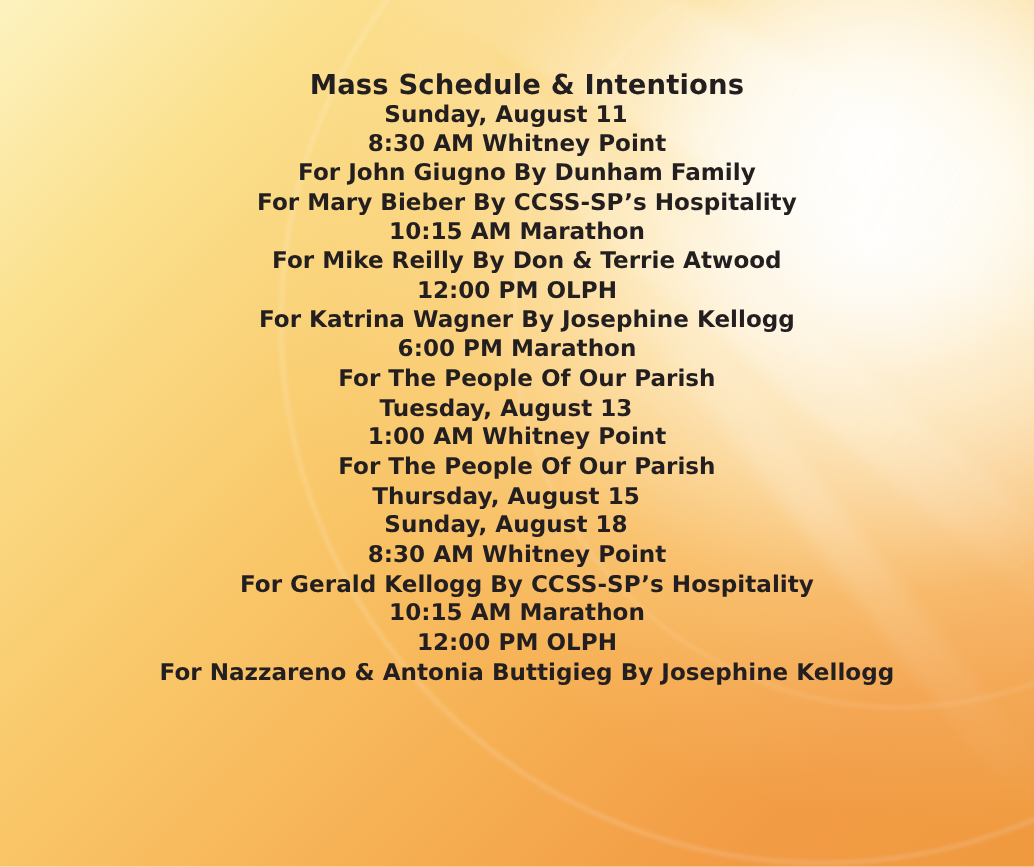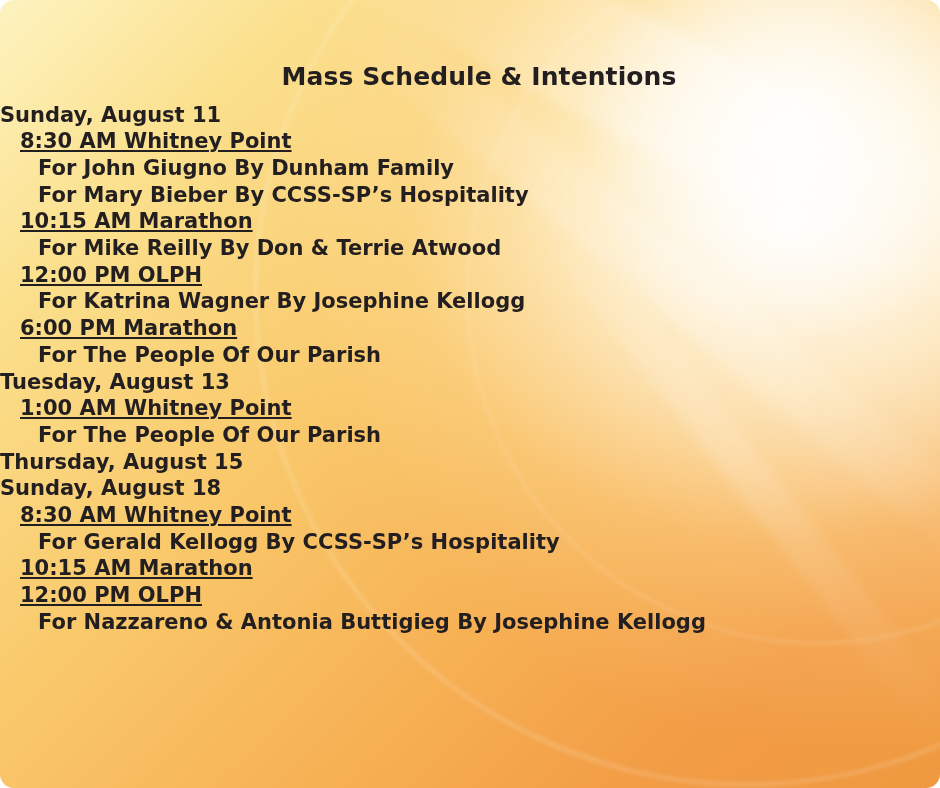--- a/index.html
+++ b/index.html
@@ -14,21 +14,20 @@
   }
   #slide {
     position: relative;
     width: 940px;
     height: 788px;
     background:
       radial-gradient(ellipse 620px 520px at 84% 28%, rgba(255,255,255,0.92) 0%, rgba(255,252,235,0.55) 32%, rgba(255,235,180,0.10) 62%, rgba(255,255,255,0) 80%),
       radial-gradient(ellipse 900px 800px at 96% 20%, rgba(255,246,214,0.85) 0%, rgba(255,226,160,0.35) 45%, rgba(255,255,255,0) 75%),
       linear-gradient(135deg, #fdf3c0 0%, #fbe08d 18%, #f9c86a 42%, #f6ae52 66%, #f29b45 84%, #ef9a3f 100%);
     overflow: hidden;
-    border-radius: 14px;
   }
   
   .ray {
     position: absolute;
     background: linear-gradient(to right, rgba(255,255,255,0.0), rgba(255,255,255,0.55), rgba(255,255,255,0.0));
     filter: blur(6px);
     pointer-events: none;
   }
   .ray-1 {
     width: 760px; height: 120px;
@@ -85,32 +84,32 @@
     text-align: center;
     color: #231f20;
     font-weight: bold;
     font-size: 25px;
     letter-spacing: 0.1px;
     padding-top: 63px;
     padding-left: 18px;
     line-height: 1.1;
   }
   .schedule {
-    margin-top: 11px;
     padding-right: 20px;
+    text-align: center;
   }
   .line {
     color: #231f20;
     font-weight: bold;
     font-size: 21px;
     line-height: 26.7px;
     white-space: nowrap;
   }
   .lvl-0 { padding-left: 0px; }
-  .lvl-1 { padding-left: 20px; text-decoration: underline; }
+  .lvl-1 { padding-left: 20px; }
   .lvl-2 { padding-left: 38px; }
 </style>
 </head>
 <body>
 
 <div id="slide">
 
   <div class="glow-corner"></div>
   <div class="arc arc-1"></div>
   <div class="arc arc-2"></div>

